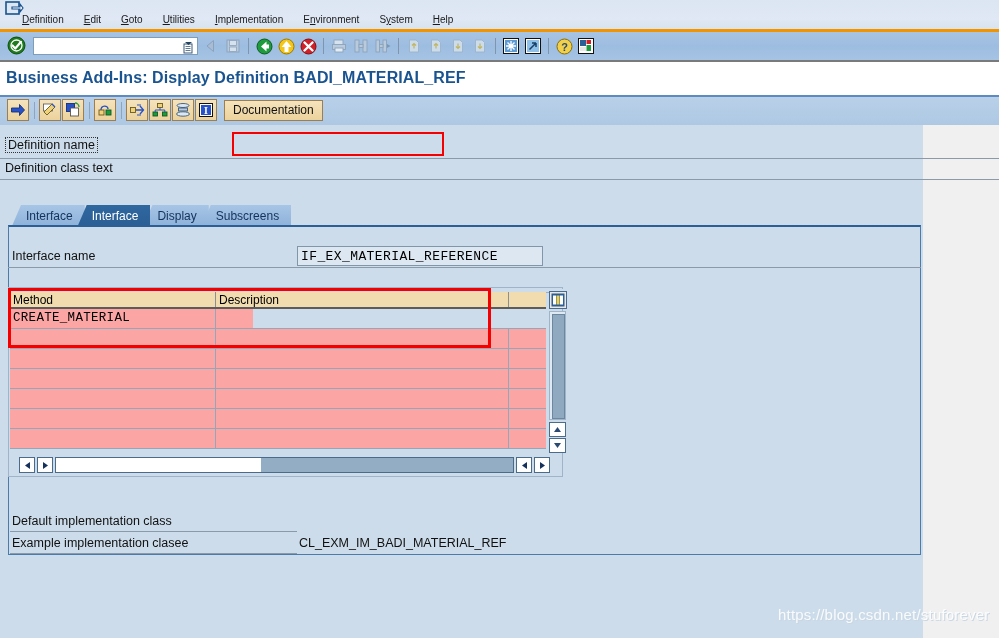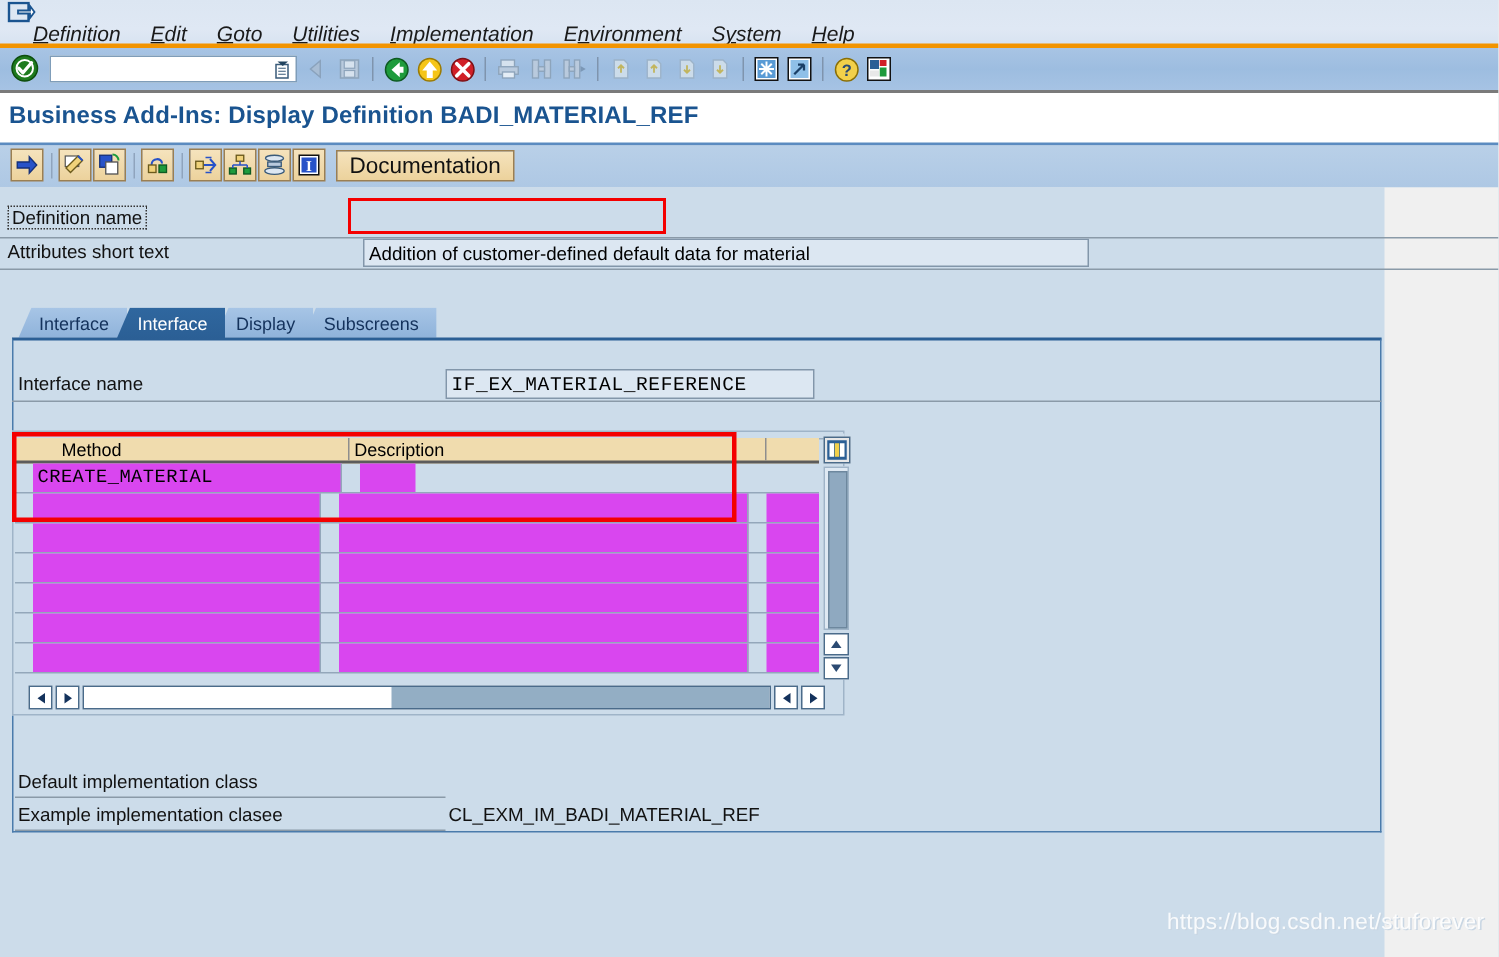--- a/index.html
+++ b/index.html
@@ -27,24 +27,23 @@
   }
   .win-icon {
     position: absolute; left: 4px; top: 1px;
     width: 20px; height: 16px;
   }
   .menu-items {
     position: absolute; left: 12px; top: 14px;
     display: flex; align-items: center; gap: 0px;
   }
   .menu-item {
-    font-size: 14px; color: #1a1a1a;
+    font-size: 10px; color: #1a1a1a;
     padding: 0 10px; white-space: nowrap;
     cursor: default;
-    font-style: italic;
   }
   .menu-item u { text-decoration: underline; }
 
   
   .toolbar1 {
     position: absolute; left: 0; top: 32px;
     width: 999px; height: 28px;
     background: linear-gradient(to bottom, #a8c4e4 0%, #9dbde0 50%, #a6c3e4 100%);
     border-bottom: 2px solid #7a7a7a;
   }
@@ -105,21 +104,21 @@
     border: 1px solid #9b7f52;
     display: flex; align-items: center; justify-content: center;
     margin-right: 1px;
     box-sizing: border-box;
   }
   .tb2-sep { width: 1px; height: 17px; background: #8fa4bd; margin: 0 4px; }
   .doc-btn {
     height: 21px; padding: 0 8px;
     background: linear-gradient(to bottom, #f5e3bd, #ecd29c);
     border: 1px solid #9b7f52;
-    font-size: 15px; color: #111;
+    font-size: 12px; color: #111;
     display: flex; align-items: center;
     margin-left: 6px;
     box-sizing: border-box;
   }
 
   
   .body-area {
     position: absolute; left: 0; top: 125px;
     width: 999px; height: 513px;
     background: #ccdcea;
@@ -260,21 +259,21 @@
     border-bottom: 2px solid #5c5c5c;
     box-sizing: border-box;
   }
   .gh-cell {
     font-size: 12px; color: #000;
     padding: 1px 3px;
     border-right: 1px solid #8e8e8e;
     box-sizing: border-box;
     overflow: hidden; white-space: nowrap;
   }
-  .gh-c1 { width: 206px; margin-left: 28px; }
+  .gh-c1 { width: 206px; }
   .gh-c2 { width: 293px; }
   .gh-c3 { width: 37px; border-right: none; }
   .grid-cfg {
     position: absolute; left: 540px; top: 3px;
     width: 18px; height: 18px;
     background: #e8e8e8;
     border: 1px solid #4a6b8a;
     display: flex; align-items: center; justify-content: center;
     box-sizing: border-box;
   }
@@ -286,22 +285,21 @@
     height: 20px; display: flex;
     border-bottom: 1px solid #93a7ba;
     box-sizing: border-box;
   }
   .gc {
     font-size: 12px; color: #000;
     padding: 2px 3px;
     border-right: 1px solid #93a7ba;
     box-sizing: border-box;
     overflow: hidden; white-space: nowrap;
-    background: #d946ef;
-    margin-left: 12px;
+    background: #fca5a5;
   }
   .gc-mono { font-family: "Liberation Mono", monospace; font-size: 12.5px; letter-spacing: 0.3px;}
   .gc1 { width: 206px; }
   .gc2 { width: 293px; }
   .gc3 { width: 37px; border-right: none; }
   .redbox-2 {
     position: absolute; left: 8px; top: 288px;
     width: 483px; height: 60px;
     border: 3px solid #f40000;
     box-sizing: border-box;
@@ -633,22 +631,21 @@
   <div class="body-area"></div>
   <div class="body-right-fill"></div>
 
   <div class="row-defname">
     <span class="lbl-defname">Definition name</span>
     <div class="underline-1"></div>
   </div>
   <div class="redbox-1"></div>
 
   <div class="row-shorttext">
-    <span class="lbl-shorttext">Attributes short text</span>
-    <div class="fld-shorttext">Addition of customer-defined default data for material</div>
+    <span class="lbl-shorttext">Definition class text</span>
     <div class="underline-2"></div>
   </div>
 
   <div class="tabstrip">
     <div class="tab">Interface</div>
     <div class="tab sel">Interface</div>
     <div class="tab">Display</div>
     <div class="tab">Subscreens</div>
   </div>
   <div class="tab-panel"></div>

